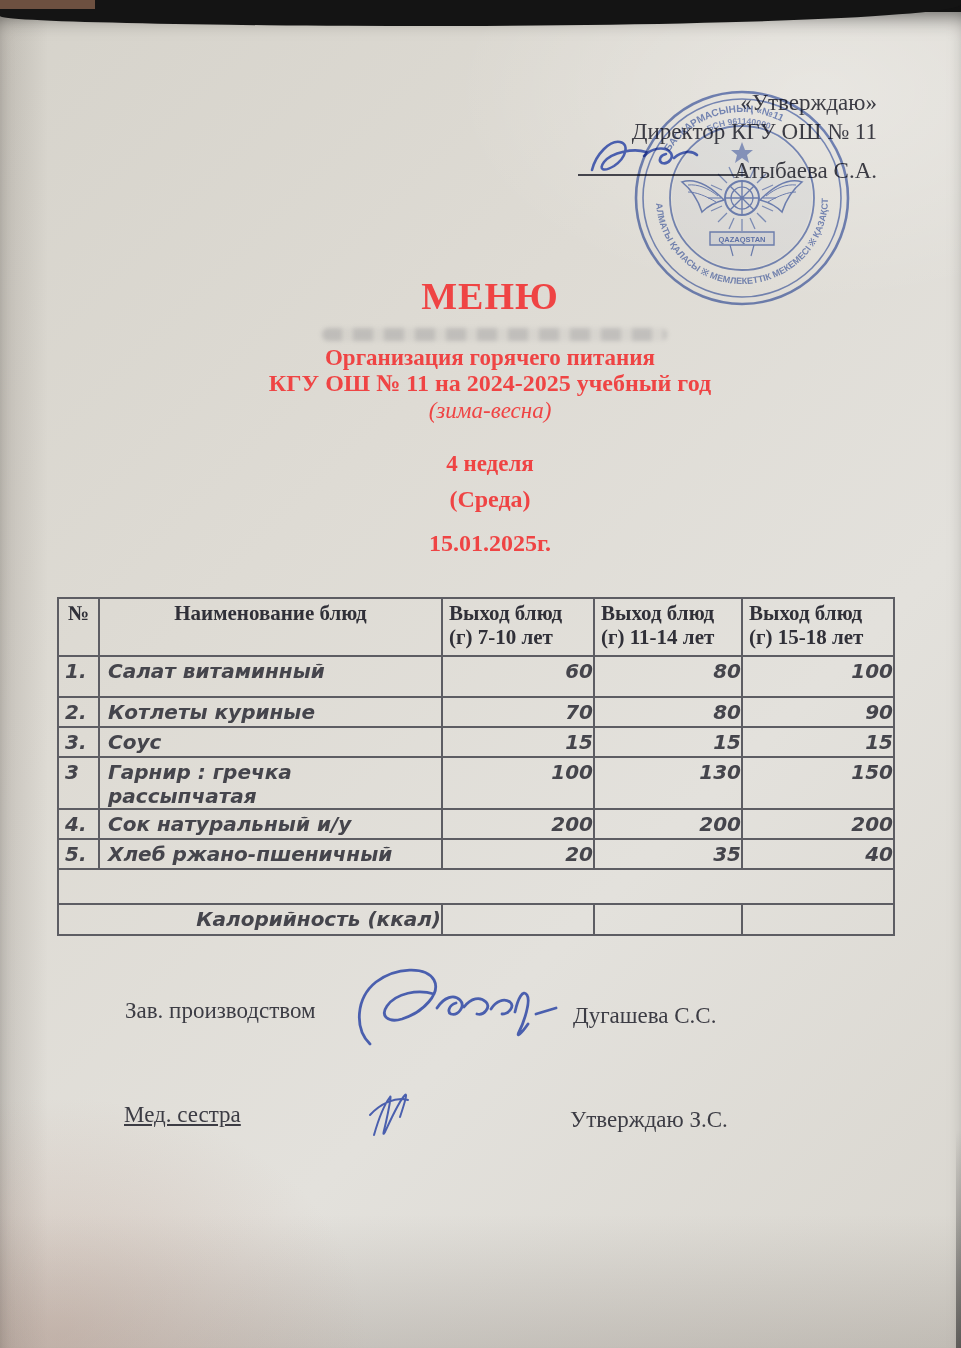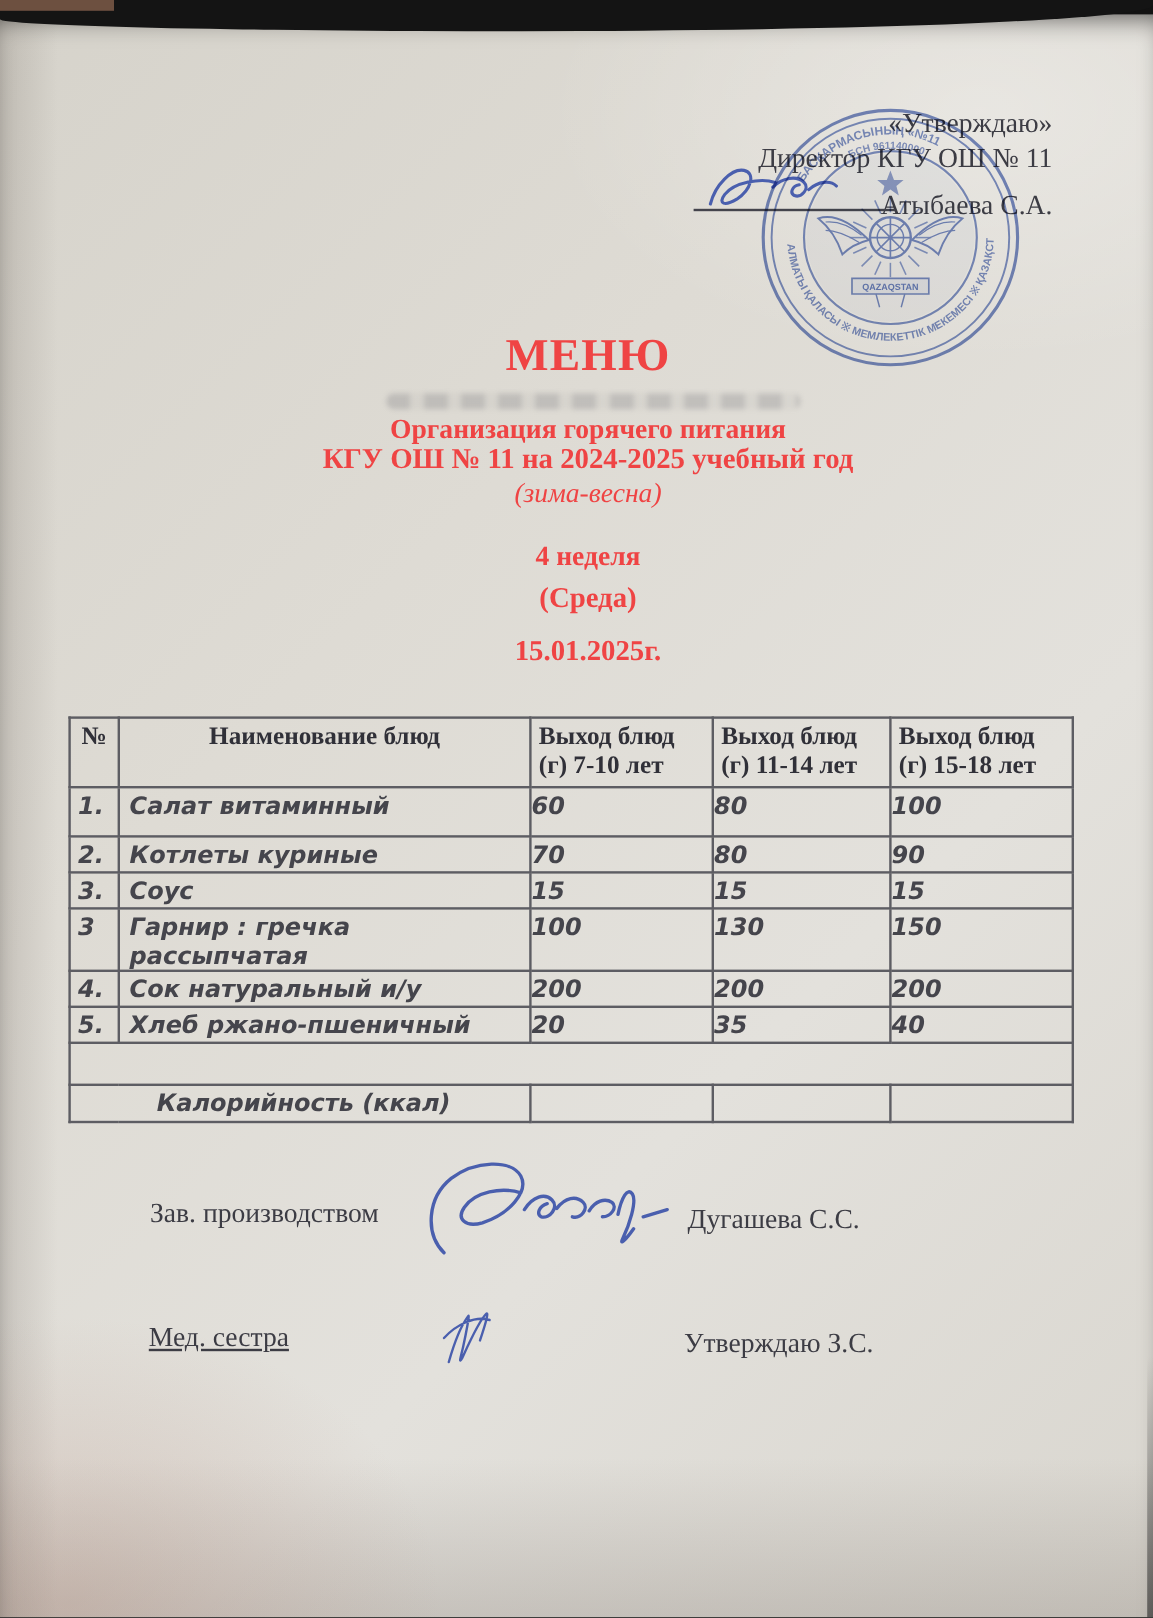--- a/index.html
+++ b/index.html
@@ -47,26 +47,26 @@
   
   .menu-table{position:absolute;left:57px;top:597px;border-collapse:collapse;table-layout:fixed;
               width:836px;}
   .menu-table td,.menu-table th{border:2px solid #5d5d63;overflow:hidden;}
   .menu-table th{font-family:"Liberation Serif",serif;font-size:21px;font-weight:bold;color:#303038;
                  vertical-align:top;text-align:center;padding:2px 2px 4px;line-height:1.15;}
   .menu-table td{font-family:"DejaVu Sans","Liberation Sans",sans-serif;font-style:italic;font-weight:bold;
                  font-size:20px;color:#45454c;vertical-align:top;padding:2px 0 0;line-height:1.2;}
   .menu-table td.num{text-align:left;padding-left:6px;}
   .menu-table td.dish{text-align:left;padding-left:8px;}
-  .menu-table td.val{text-align:left;}
+  .menu-table td.val{text-align:right;}
   .row-tall td{height:37px;}
   .row-std td{height:26px;}
   .row-spacer td{height:31px;}
   .row-footer td{height:27px;}
-  .footer-label{text-align:center;padding-left:6px !important;border-radius:11px;}
+  .footer-label{text-align:right;padding-left:6px !important;border-radius:11px;}
 
   
   .sig-role{position:absolute;color:#3c3c44;font-size:23px;}
   .sig-name{position:absolute;color:#3c3c44;font-size:23px;}
   .role1{left:125px;top:998px;}
   .name1{left:573px;top:1003px;}
   .role2{left:124px;top:1102px;text-decoration:underline;}
   .name2{left:570px;top:1107px;}
   .sig2{position:absolute;left:340px;top:962px;}
   .sig3{position:absolute;left:362px;top:1085px;}

